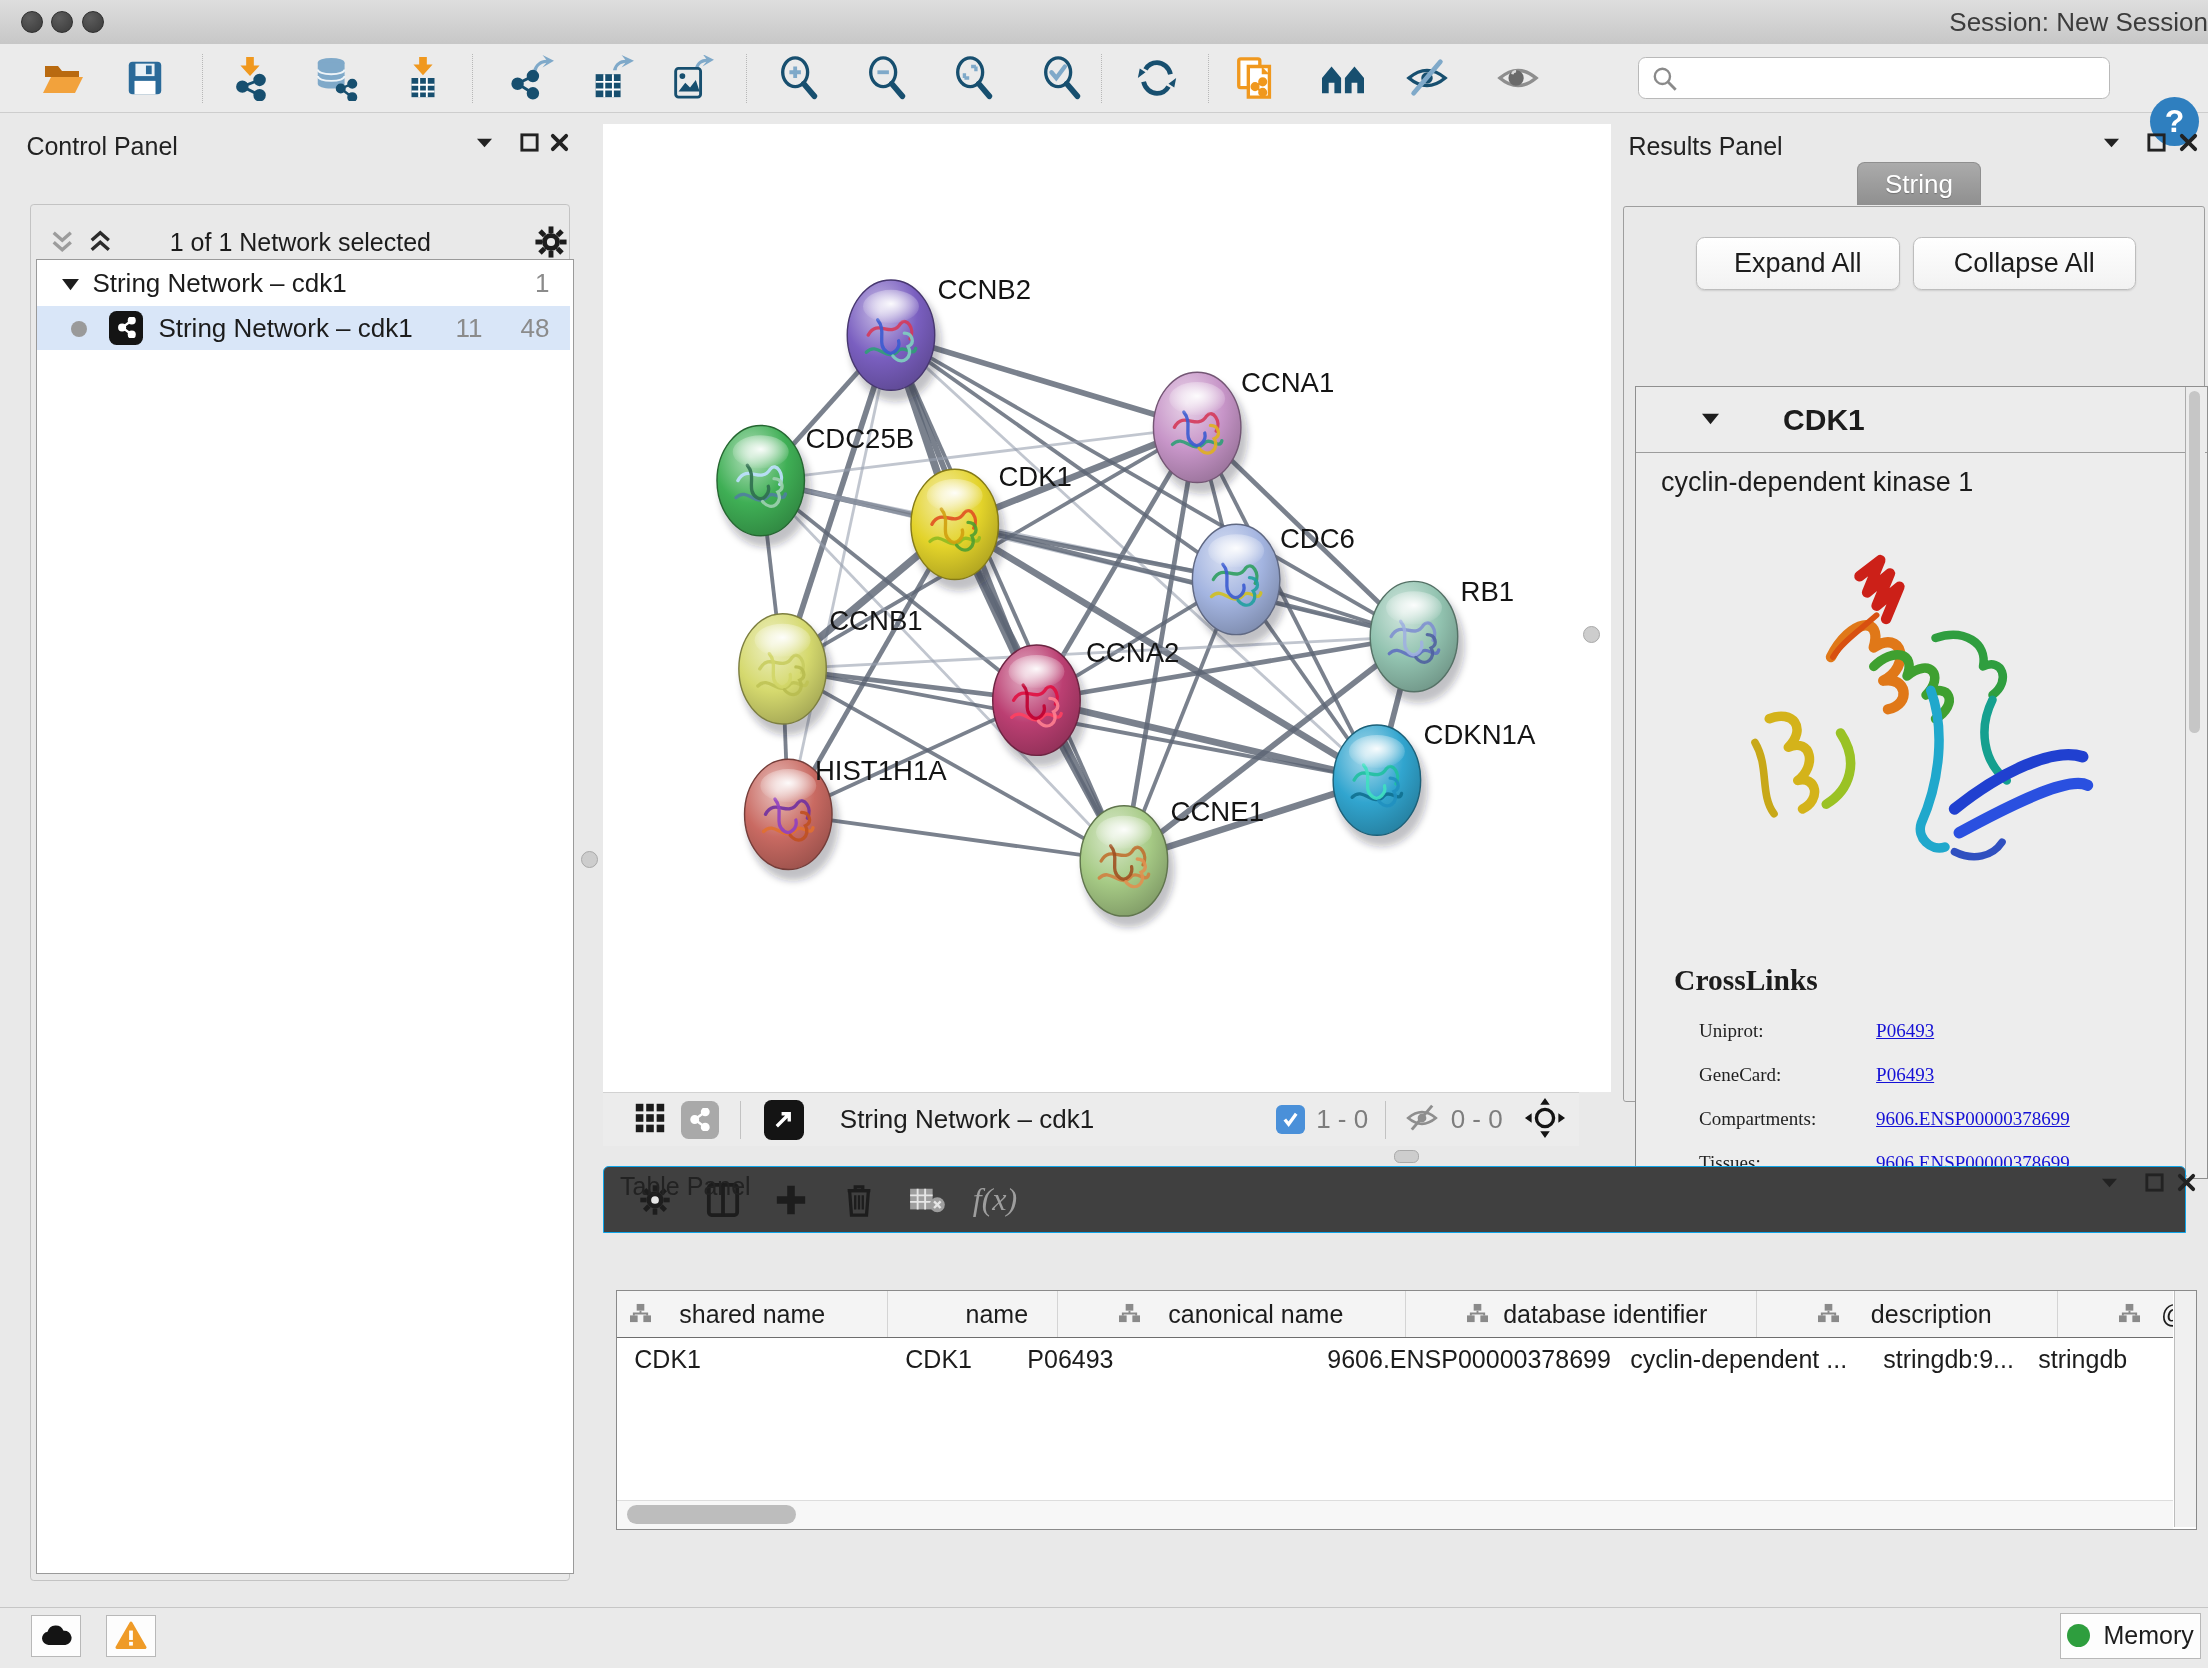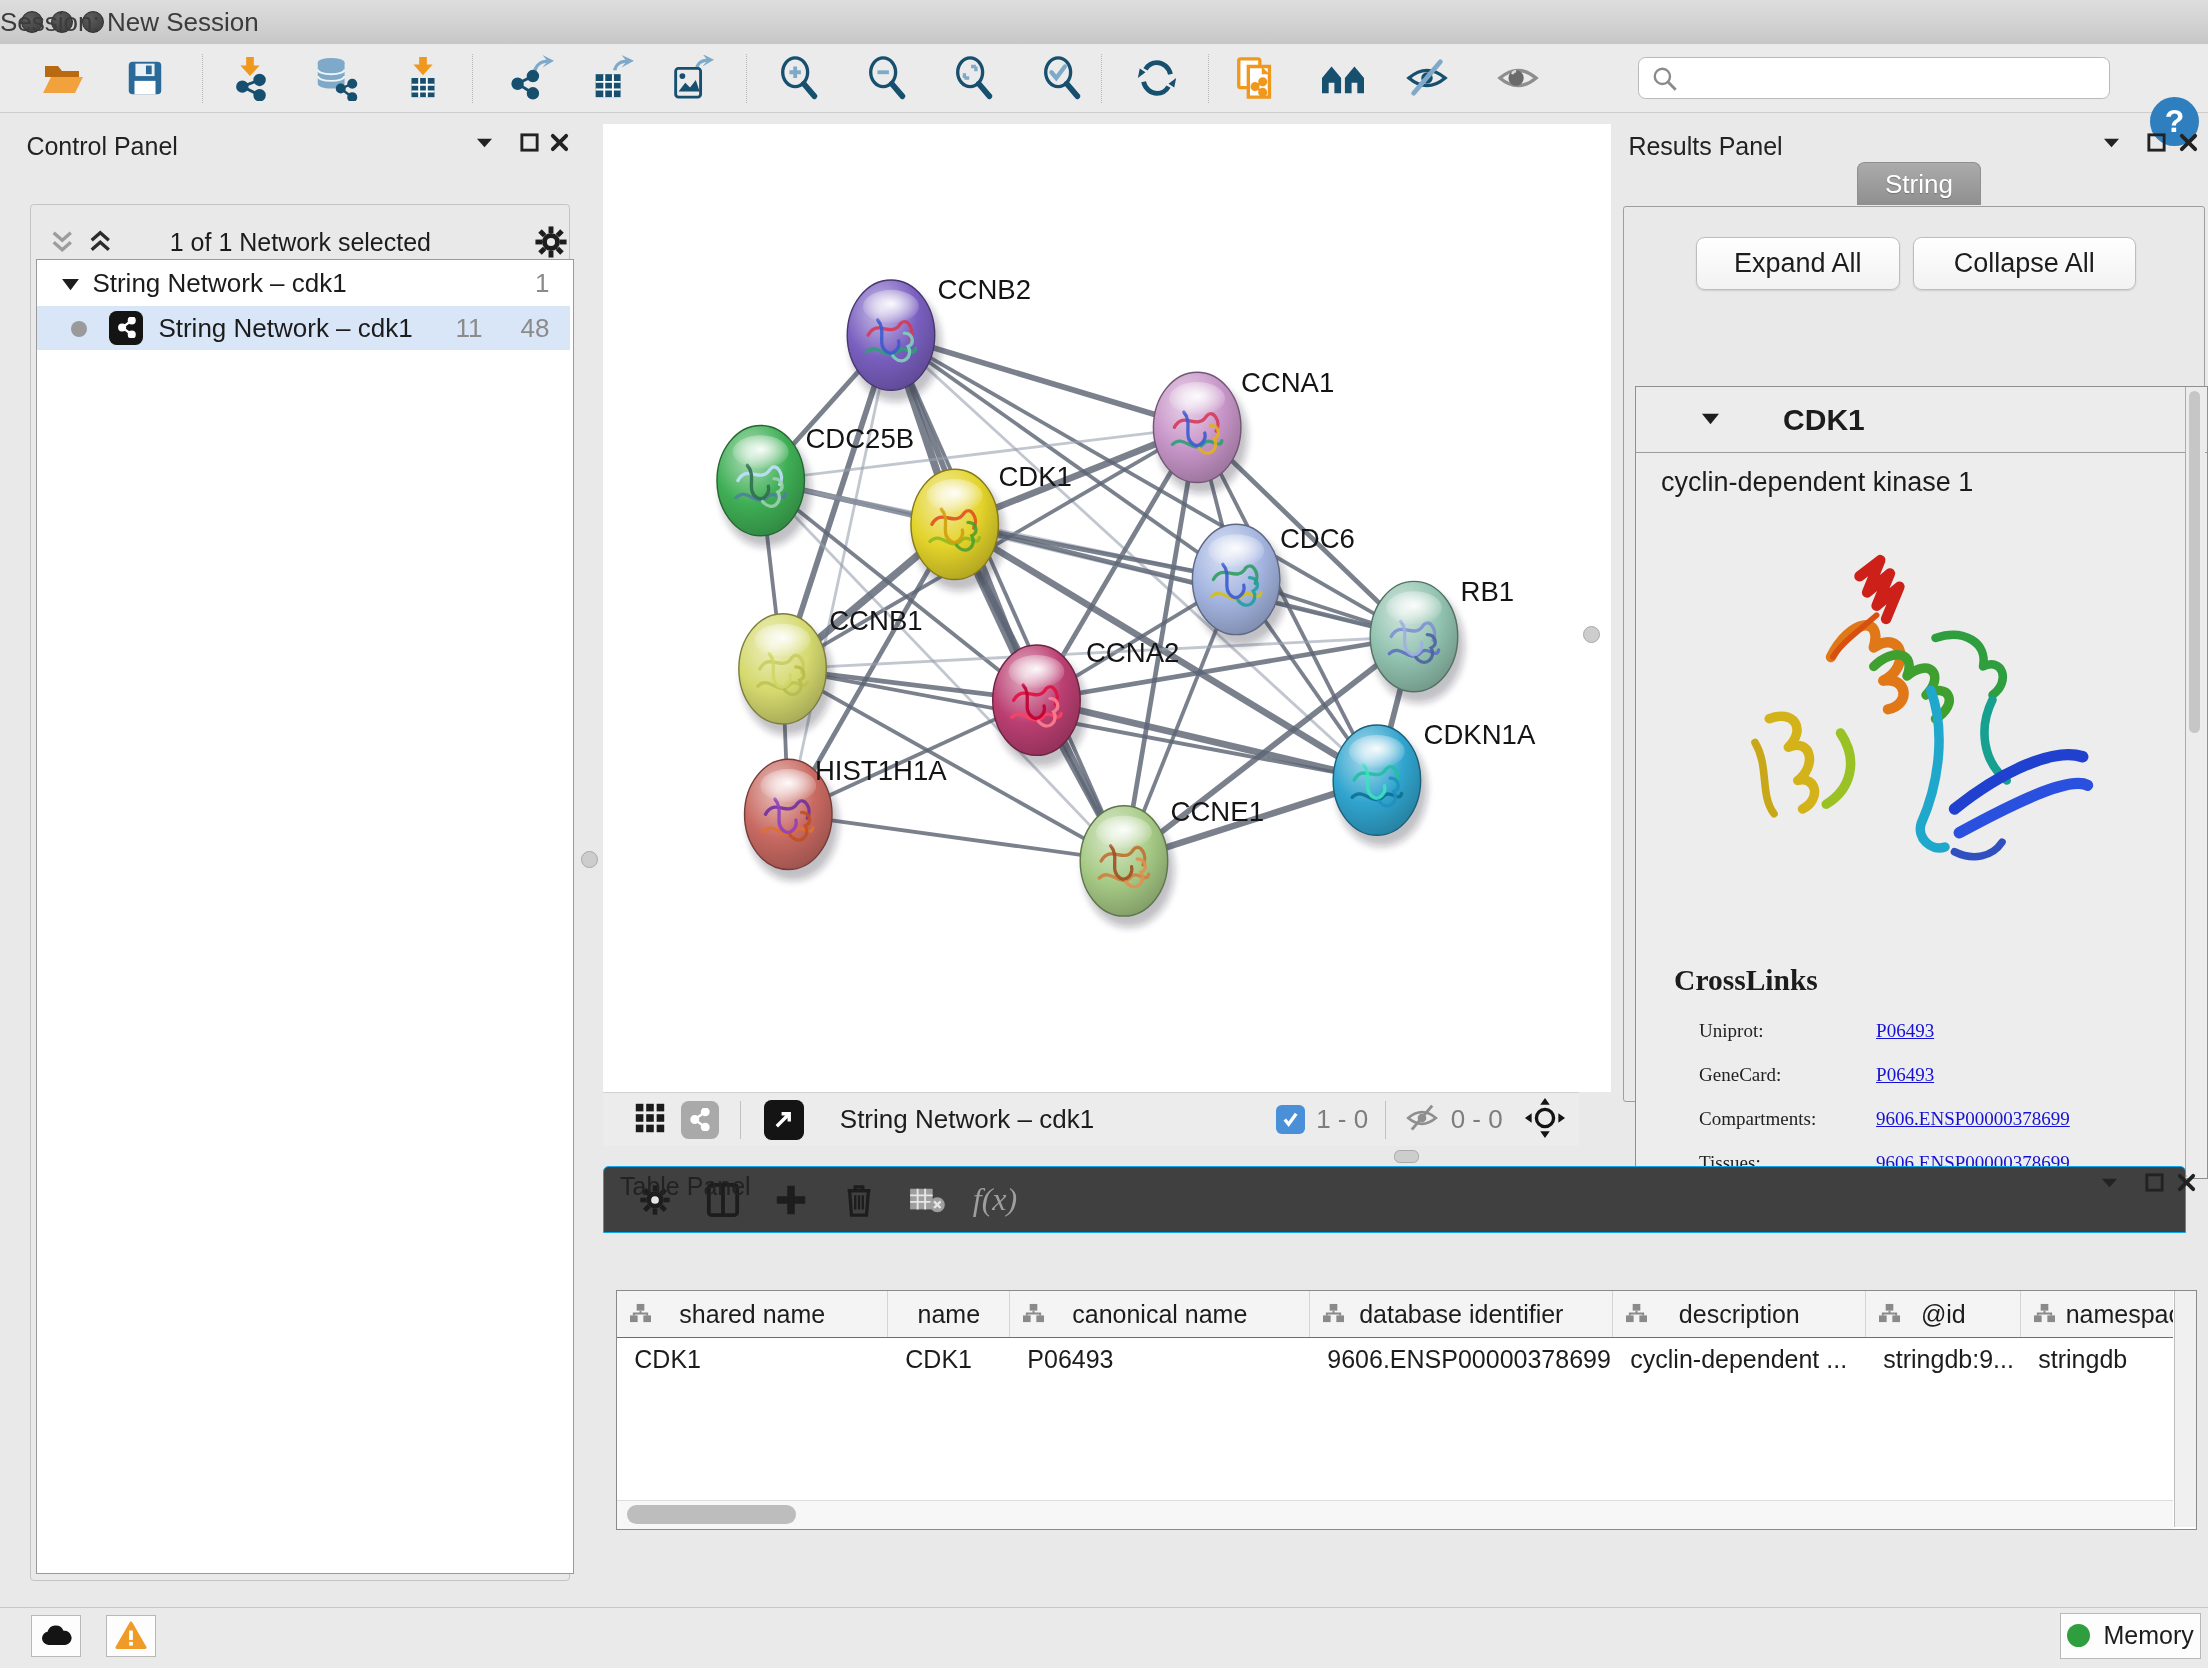--- a/index.html
+++ b/index.html
@@ -3,21 +3,21 @@
 <meta charset="utf-8">
 <style>
   html,body{margin:0;padding:0;width:2208px;height:1668px;overflow:hidden;
     background:#e9e9e9;font-family:"Liberation Sans",sans-serif;color:#1c1c1c;}
   .abs{position:absolute;}
   
   #titlebar{left:0;top:0;width:2208px;height:44px;
     background:linear-gradient(#dedede,#c7c7c7);border-bottom:1px solid #a5a5a5;}
   .traffic{width:20px;height:20px;border-radius:50%;top:11.4px;
     background:radial-gradient(circle at 35% 30%,#5c5c5c,#3a3a3a);border:1px solid #2e2e2e;}
-  #win-title{left:0;top:0;width:2208px;height:44px;line-height:44px;text-align:left;
+  #win-title{left:0;top:0;width:2208px;height:44px;line-height:44px;text-align:right;
     font-size:26px;color:#3c3c3c;}
   
   #toolbar{left:0;top:44px;width:2208px;height:68px;background:#ebebeb;border-bottom:1px solid #cdcdcd;}
   .tbtn{width:53px;height:53px;top:7.6px;display:flex;align-items:center;justify-content:center;}
   .tsep{top:9.5px;width:0;height:49px;border-left:1.9px dotted #b7b7b7;}
   #search-wrap{left:1638px;top:13.3px;width:472px;height:42px;}
   #search-input{width:100%;height:100%;box-sizing:border-box;border:1px solid #b9b9b9;border-radius:7.6px;
     padding-left:49px;font-size:24px;background:#fff;outline:none;}
   #search-icon{left:13.3px;top:7.6px;}
   #help-btn{left:2150px;top:53px;width:49px;height:49px;border-radius:50%;background:#2f7fbf;
@@ -54,21 +54,21 @@
   .xl-label{width:177px;padding-left:63px;color:#222;}
   .xl-link{color:#1410d6;text-decoration:underline;}
   #rp-scroll{right:1.9px;top:0px;width:19px;height:788px;background:#ececec;border-left:1px solid #ababab;}
   #rp-thumb{left:2.9px;top:3.8px;width:11.4px;height:342px;background:#c6c6c6;border-radius:5.7px;}
   
   #table-panel{left:603px;top:1166px;width:1605px;height:441px;}
   #tp-toolbar{left:13.3px;top:55px;width:1581px;height:65px;background:#404040;border:1px solid #0ea5e9;
     border-radius:5.7px 5.7px 0 0;display:flex;align-items:center;}
   .tp-icon{width:68px;height:57px;display:flex;align-items:center;justify-content:center;}
   #tbl{left:13.3px;top:124px;width:1581px;height:240px;border:1.9px solid #8a8a8a;background:#fff;box-sizing:border-box;}
-  #thead{display:flex;height:46px;background:#f4f4f4;border-bottom:1.9px solid #6d6d6d;overflow:hidden;width:1556px;}
+  #thead{display:flex;height:46px;background:#f4f4f4;border-bottom:1.9px solid #6d6d6d;overflow:hidden;width:1556px;gap:48px;}
   .th{position:relative;display:flex;align-items:center;justify-content:center;font-size:25px;color:#1c1c1c;
     border-right:1px solid #d4d4d4;box-sizing:border-box;flex:none;}
   .th .hicon{position:absolute;left:11.4px;top:12.4px;}
   #trow{display:flex;height:42px;align-items:center;overflow:hidden;width:1556px;}
   .td{padding-left:17px;font-size:25px;white-space:nowrap;overflow:hidden;box-sizing:border-box;flex:none;}
   #tbl-vscroll{position:absolute;right:0;top:0;width:21px;height:236px;background:#f0f0f0;border-left:1px solid #bdbdbd;}
   #tbl-hscroll{position:absolute;left:0;bottom:0;width:1556px;height:28.5px;background:#f7f7f7;border-top:1px solid #ddd;}
   #tbl-hthumb{position:absolute;left:9.5px;top:4.8px;width:169px;height:19px;background:#bdbdbd;border-radius:9.5px;}
   #tbl-tabs{left:521px;top:390px;display:flex;}
   

